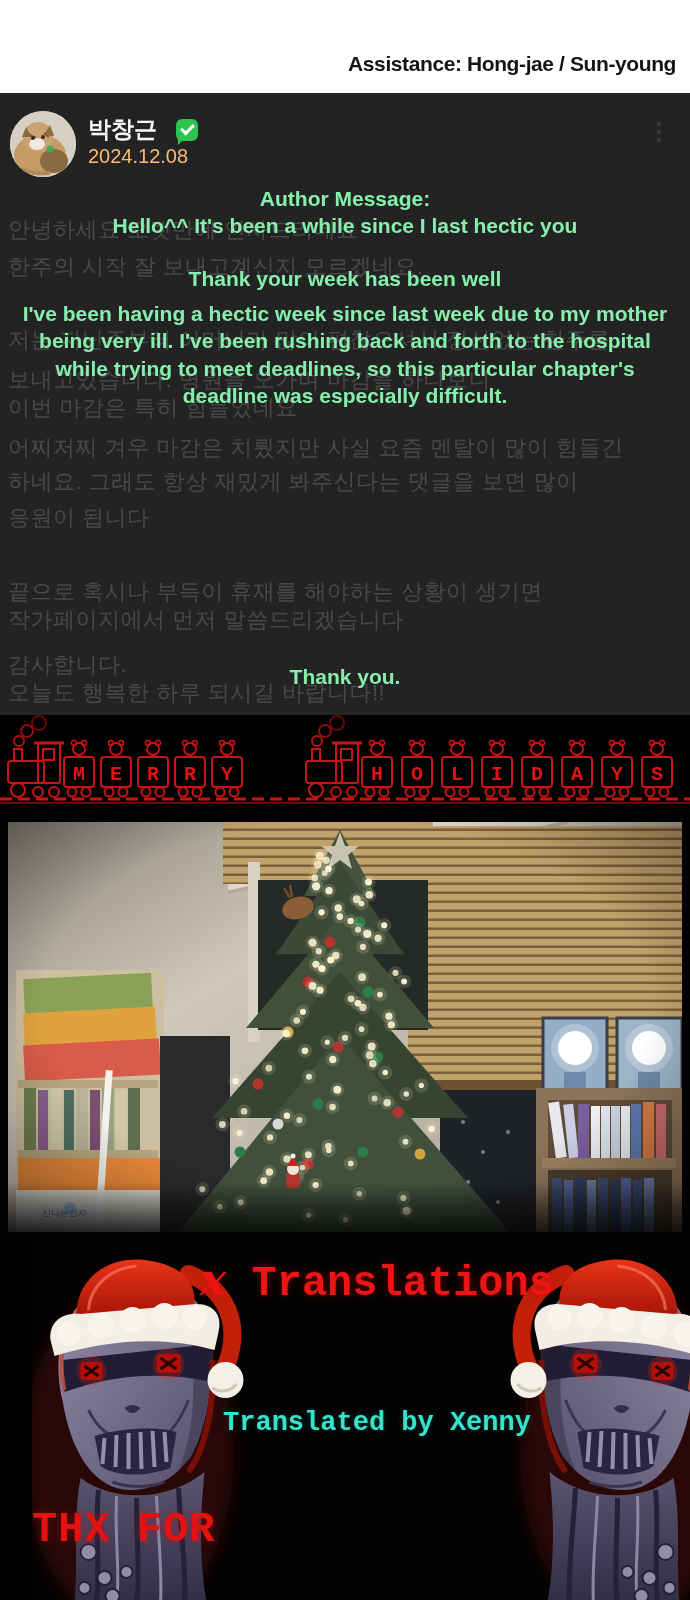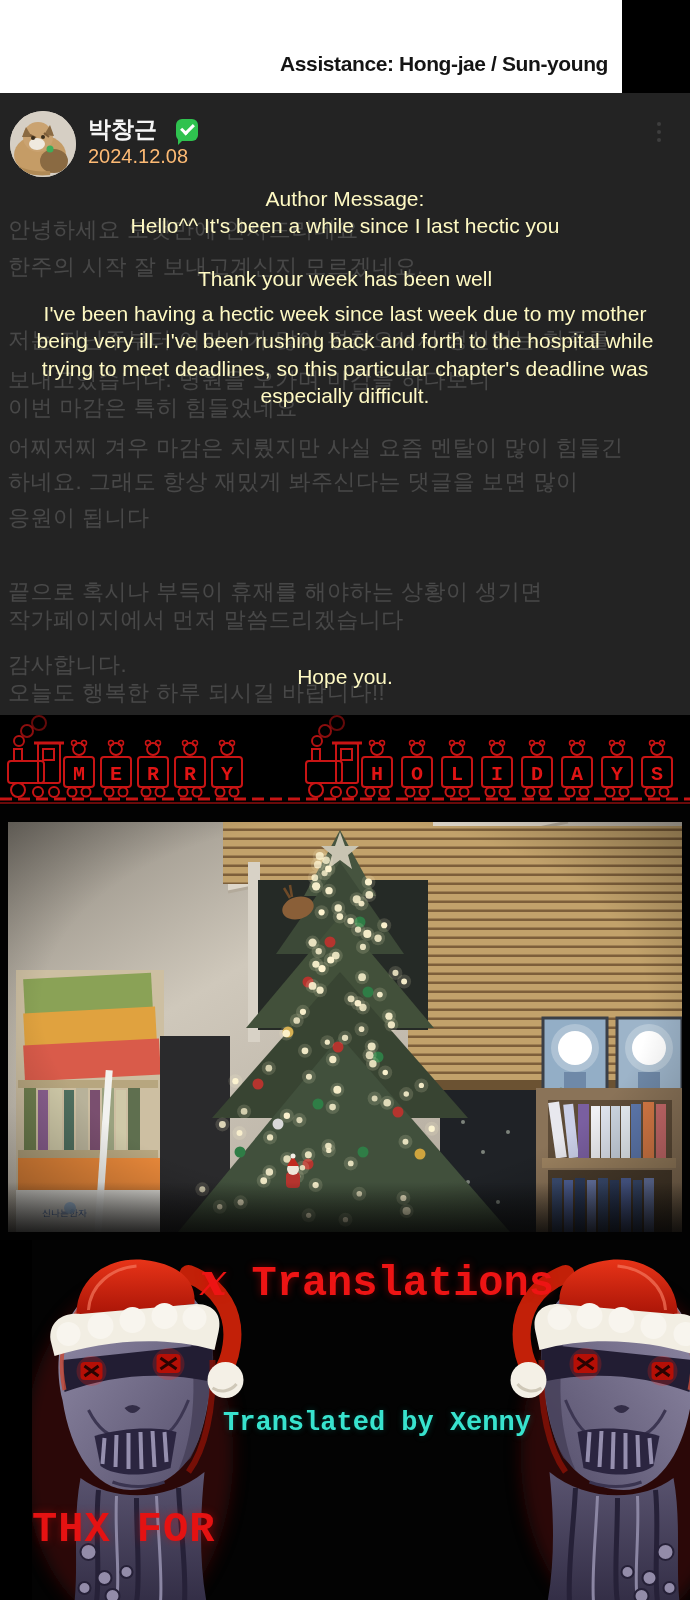--- a/index.html
+++ b/index.html
@@ -1,37 +1,37 @@
 <!DOCTYPE html>
 <html><head>
 <meta charset="utf-8">
 <style>
   * { margin:0; padding:0; box-sizing:border-box; }
   html,body { background:#000; }
   body { font-family:"Liberation Sans", sans-serif; }
   .page { position:relative; width:690px; height:1600px; margin:0 auto; background:#000; overflow:hidden; }
 
   
-  .assist-bar { position:absolute; top:0; left:0; width:622px; height:93px; background:#ffffff; }
+  .assist-bar { position:absolute; top:0; left:0; width:690px; height:93px; background:#ffffff; }
   .assist-text { position:absolute; right:14px; top:52px; font-size:21px; font-weight:700; letter-spacing:-0.4px; color:#141414; }
 
   
   .author-card { position:absolute; top:93px; left:0; width:690px; height:622px; background:#232323; overflow:hidden; }
   .avatar { position:absolute; left:10px; top:18px; width:66px; height:66px; border-radius:50%; overflow:hidden; background:#cfc8bd; }
   .author-name { position:absolute; left:88px; top:21px; font-size:23px; font-weight:700; color:#f5f5f5; display:flex; align-items:center; gap:19px; }
   .badge { position:relative; width:22px; height:22px; background:#2fc24f; border-radius:6px; display:inline-block; }
   .badge::after { content:""; position:absolute; left:5px; top:5px; width:10px; height:5px; border-left:3px solid #fff; border-bottom:3px solid #fff; transform:rotate(-45deg); }
   .badge::before { content:""; position:absolute; left:2px; bottom:-4px; border:5px solid transparent; border-top-color:#2fc24f; border-left-color:#2fc24f; }
   .author-date { position:absolute; left:88px; top:52px; font-size:20px; color:#fdba74; }
   .kebab { position:absolute; right:18px; top:24px; width:26px; height:30px; display:flex; flex-direction:column; align-items:center; justify-content:center; gap:4px; cursor:pointer; }
   .kebab i { width:4px; height:4px; border-radius:50%; background:#3e3e3e; }
 
   .msg-area { position:absolute; left:0; top:0; width:100%; height:100%; }
   .ko-line { position:absolute; left:8px; width:820px; font-size:22px; color:rgba(255,255,255,0.17); white-space:nowrap; letter-spacing:0.5px; }
-  .en { position:absolute; left:0; width:100%; padding:0 16px; text-align:center; font-size:21px; line-height:27.4px; color:#fef9c3; }
+  .en { position:absolute; left:0; width:100%; padding:0 16px; text-align:center; font-size:21px; line-height:27.4px; color:#86efac;font-weight:bold; }
 
   
   .banner { position:absolute; top:715px; left:0; width:690px; height:90px; background:#000; }
 
   
   .photo-wrap { position:absolute; top:805px; left:0; width:690px; height:435px; background:#020202; }
   .photo { position:absolute; left:8px; top:17px; }
 
   
   .credits { position:absolute; top:1240px; left:0; width:690px; height:360px; background:#030303; overflow:hidden;margin-left:32px; }
@@ -94,21 +94,21 @@
           <div class="ko-line" style="top: 512px;">작가페이지에서 먼저 말씀드리겠습니다</div>
           <div class="ko-line" style="top: 557px;">감사합니다.</div>
           <div class="ko-line" style="top: 585px;">오늘도 행복한 하루 되시길 바랍니다!!</div>
         </div>
       <div class="en" style="top:92px">
         <div>Author Message:</div>
         <div>Hello^^ It's been a while since I last hectic you</div>
       </div>
       <div class="en" style="top:172px">Thank your week has been well</div>
       <div class="en" style="top:207px">I've been having a hectic week since last week due to my mother being very ill. I've been rushing back and forth to the hospital while trying to meet deadlines, so this particular chapter's deadline was especially difficult.</div>
-      <div class="en" style="top:570px">Hope you.</div>
+      <div class="en" style="top:570px">Thank you.</div>
     </div>
   </section>
 
   <section class="banner">
     <svg id="bannerSvg" width="690" height="90" viewBox="0 0 690 90">
         <line x1="0" y1="84" x2="690" y2="84" stroke="#c81414" stroke-width="3" stroke-dasharray="12 6"></line>
         <line x1="0" y1="88" x2="690" y2="88" stroke="#c81414" stroke-width="1.5" opacity="0.7"></line>
         <rect x="8" y="46" width="36" height="22" rx="3" stroke="#c81414" fill="none" stroke-width="2"></rect>
         <rect x="38" y="28" width="22" height="40" rx="2" stroke="#c81414" fill="none" stroke-width="2"></rect>
         <line x1="34" y1="28" x2="64" y2="28" stroke="#c81414" stroke-width="3"></line>

